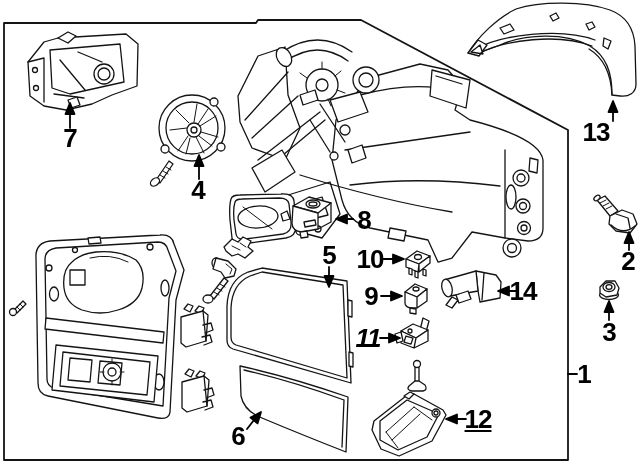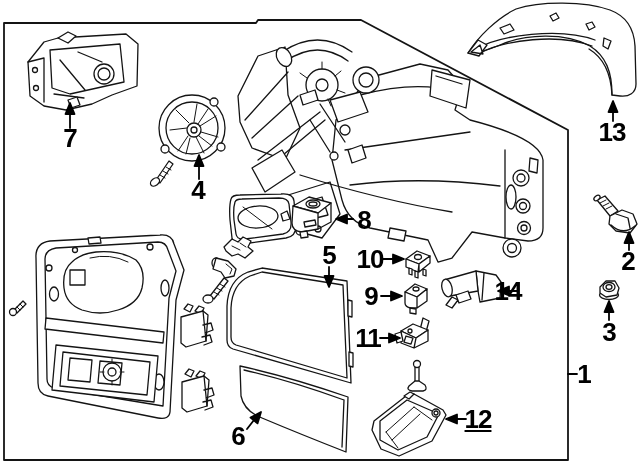--- a/index.html
+++ b/index.html
@@ -321,18 +321,18 @@
   <div class="callout" style="left:584px;top:374px;">1</div>
   <div class="callout" style="left:628px;top:261px;">2</div>
   <div class="callout" style="left:609px;top:332px;">3</div>
   <div class="callout" style="left:198px;top:190px;">4</div>
   <div class="callout" style="left:329px;top:255px;">5</div>
   <div class="callout" style="left:238px;top:436px;">6</div>
   <div class="callout" style="left:70px;top:138px;">7</div>
   <div class="callout" style="left:364px;top:220px;">8</div>
   <div class="callout" style="left:371px;top:296px;">9</div>
   <div class="callout" style="left:370px;top:259px;">10</div>
-  <div class="callout" style="left:368px;top:338px;">11</div>
+  <div class="callout" style="left:368px;top:338px;font-style:italic;">11</div>
   <div class="callout" style="left:478px;top:419px;text-decoration:underline;">12</div>
-  <div class="callout" style="left:612px;top:132px;">13</div>
-  <div class="callout" style="left:508px;top:291px;text-align:right;">14</div>
+  <div class="callout" style="left:596px;top:132px;">13</div>
+  <div class="callout" style="left:523px;top:291px;text-align:right;">14</div>
 
 </div>
 
 </body></html>

